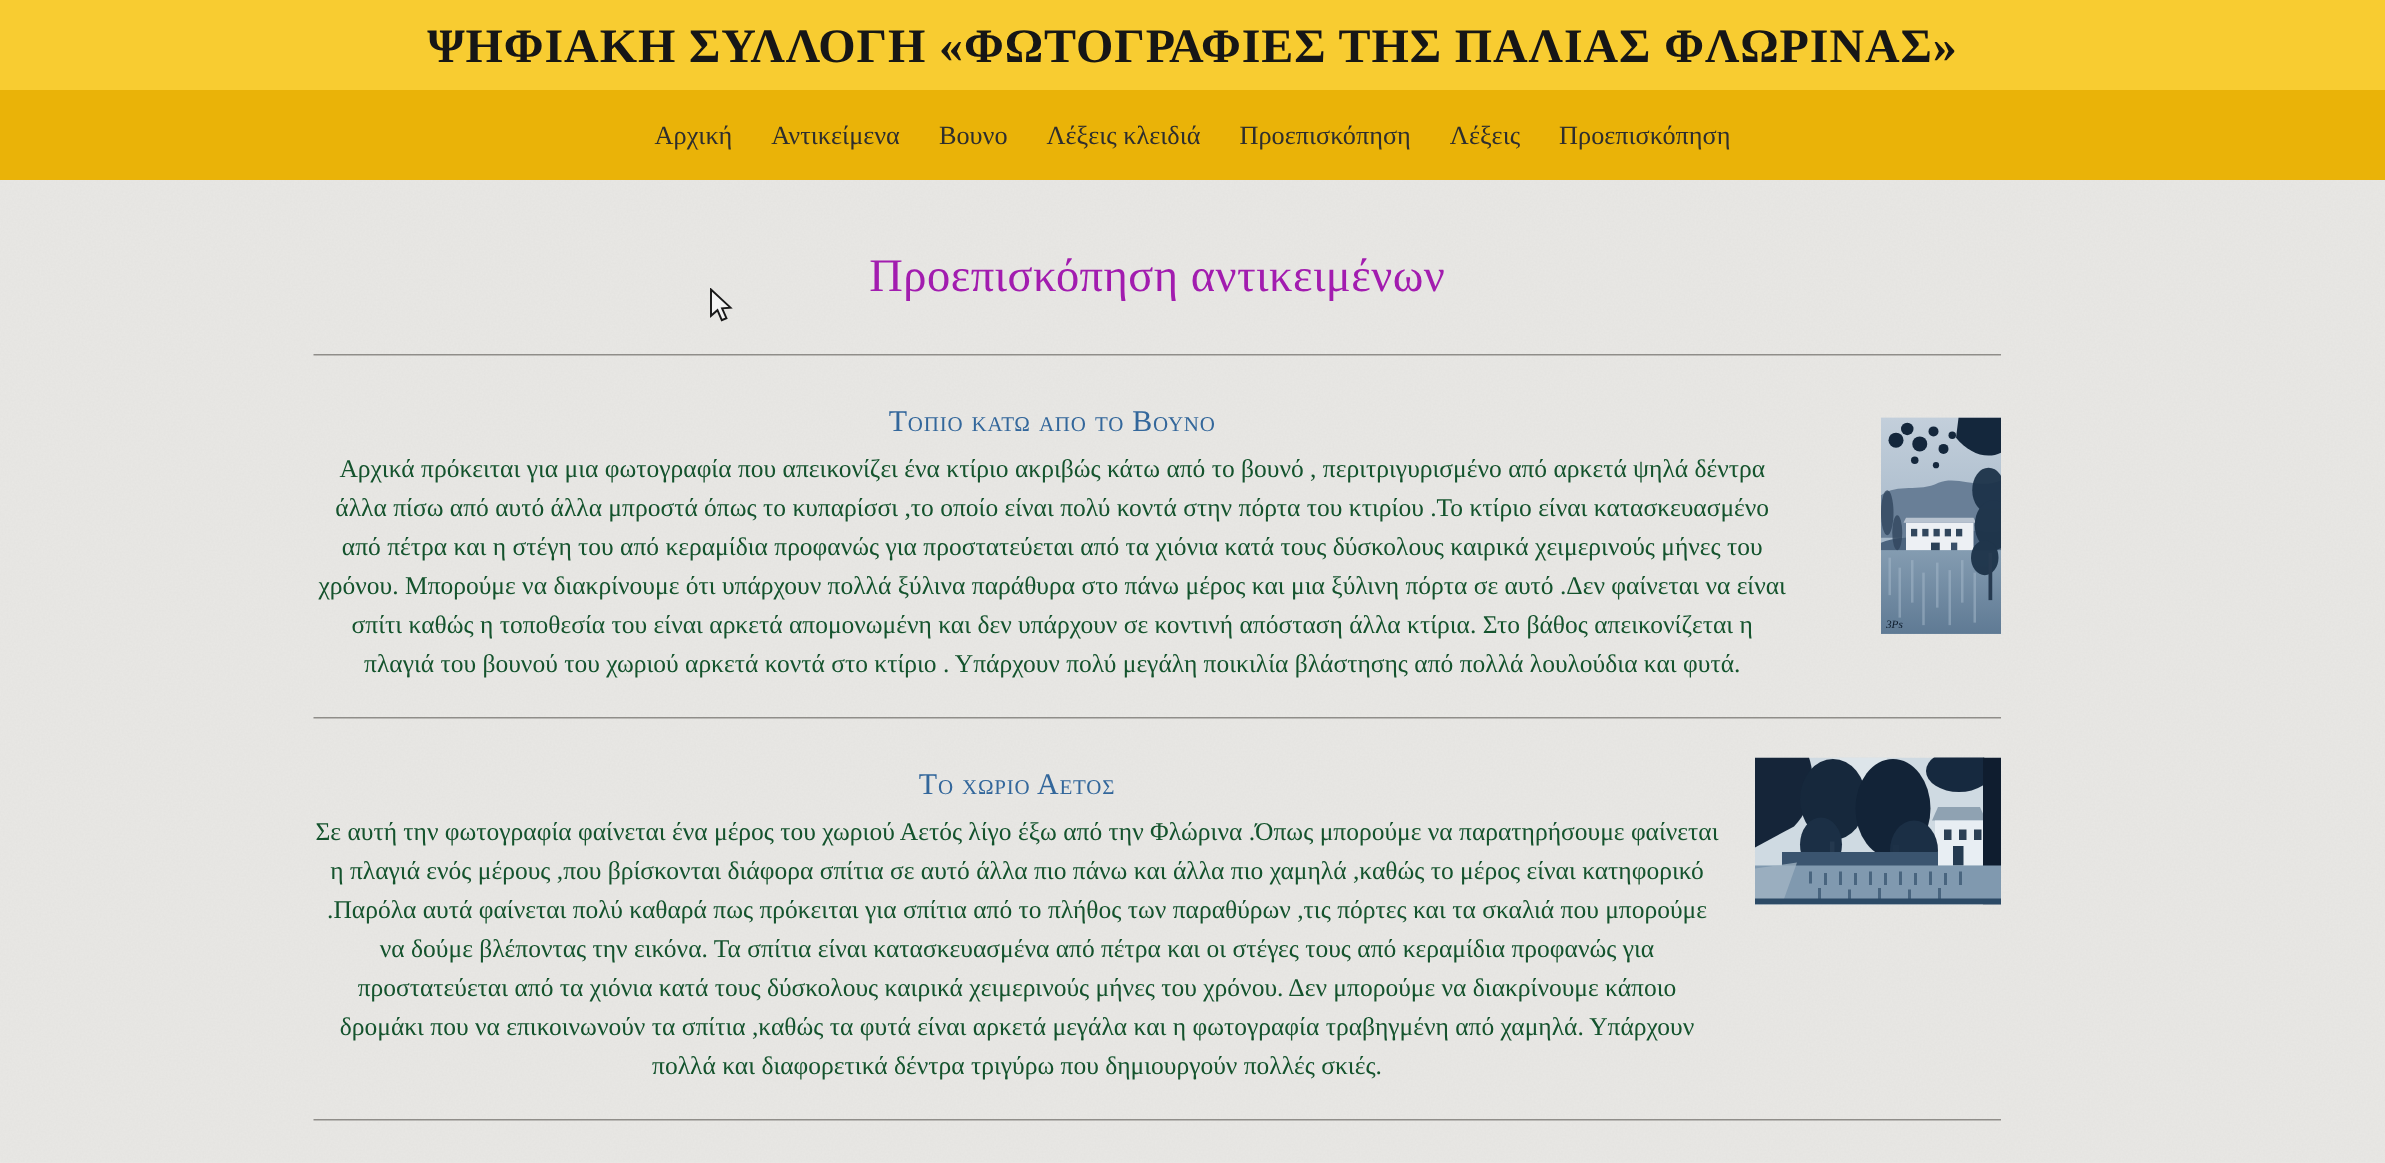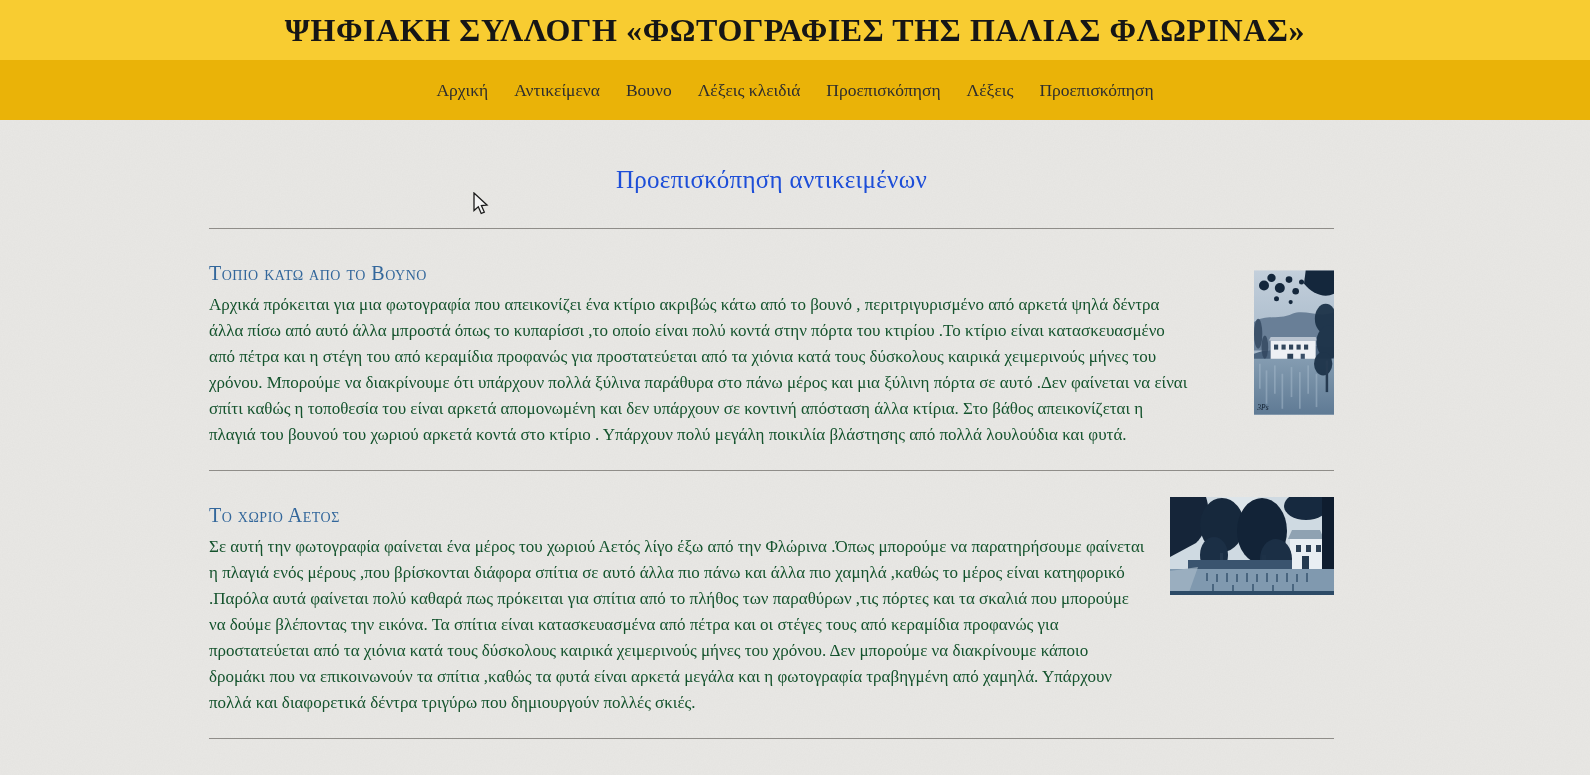--- a/index.html
+++ b/index.html
@@ -26,28 +26,29 @@
     height:60px;background:#eab308;
     display:flex;align-items:center;justify-content:center;gap:26px;
   }
   .nav-link{
     font-size:17.5px;color:#2e2e2e;text-decoration:none;white-space:nowrap;
   }
 
   
   .container{margin-left:209px;width:1125px;}
   .page-title{
-    text-align:center;font-weight:400;font-size:25px;color:#1d4ed8;
+    text-align:center;font-weight:400;font-size:31px;color:#a21caf;
     margin:46px 0 34px;letter-spacing:.3px;
   }
   .separator{border:none;border-top:1px solid #8f8d89;margin:0;}
 
   .item{
     display:flex;justify-content:space-between;align-items:flex-start;
     padding:33px 0 22px;
+    text-align:center;
   }
   .item-1 .item-text{width:985px;}
   .item-2 .item-text{width:938px;}
   .item-title{
     font-variant:small-caps;font-size:20px;color:#33679b;
     text-decoration:none;letter-spacing:.5px;display:inline-block;
     margin-bottom:5px;
   }
   .item-desc{margin:2px 0 0;font-size:17px;line-height:26px;color:#14532d;}
 

